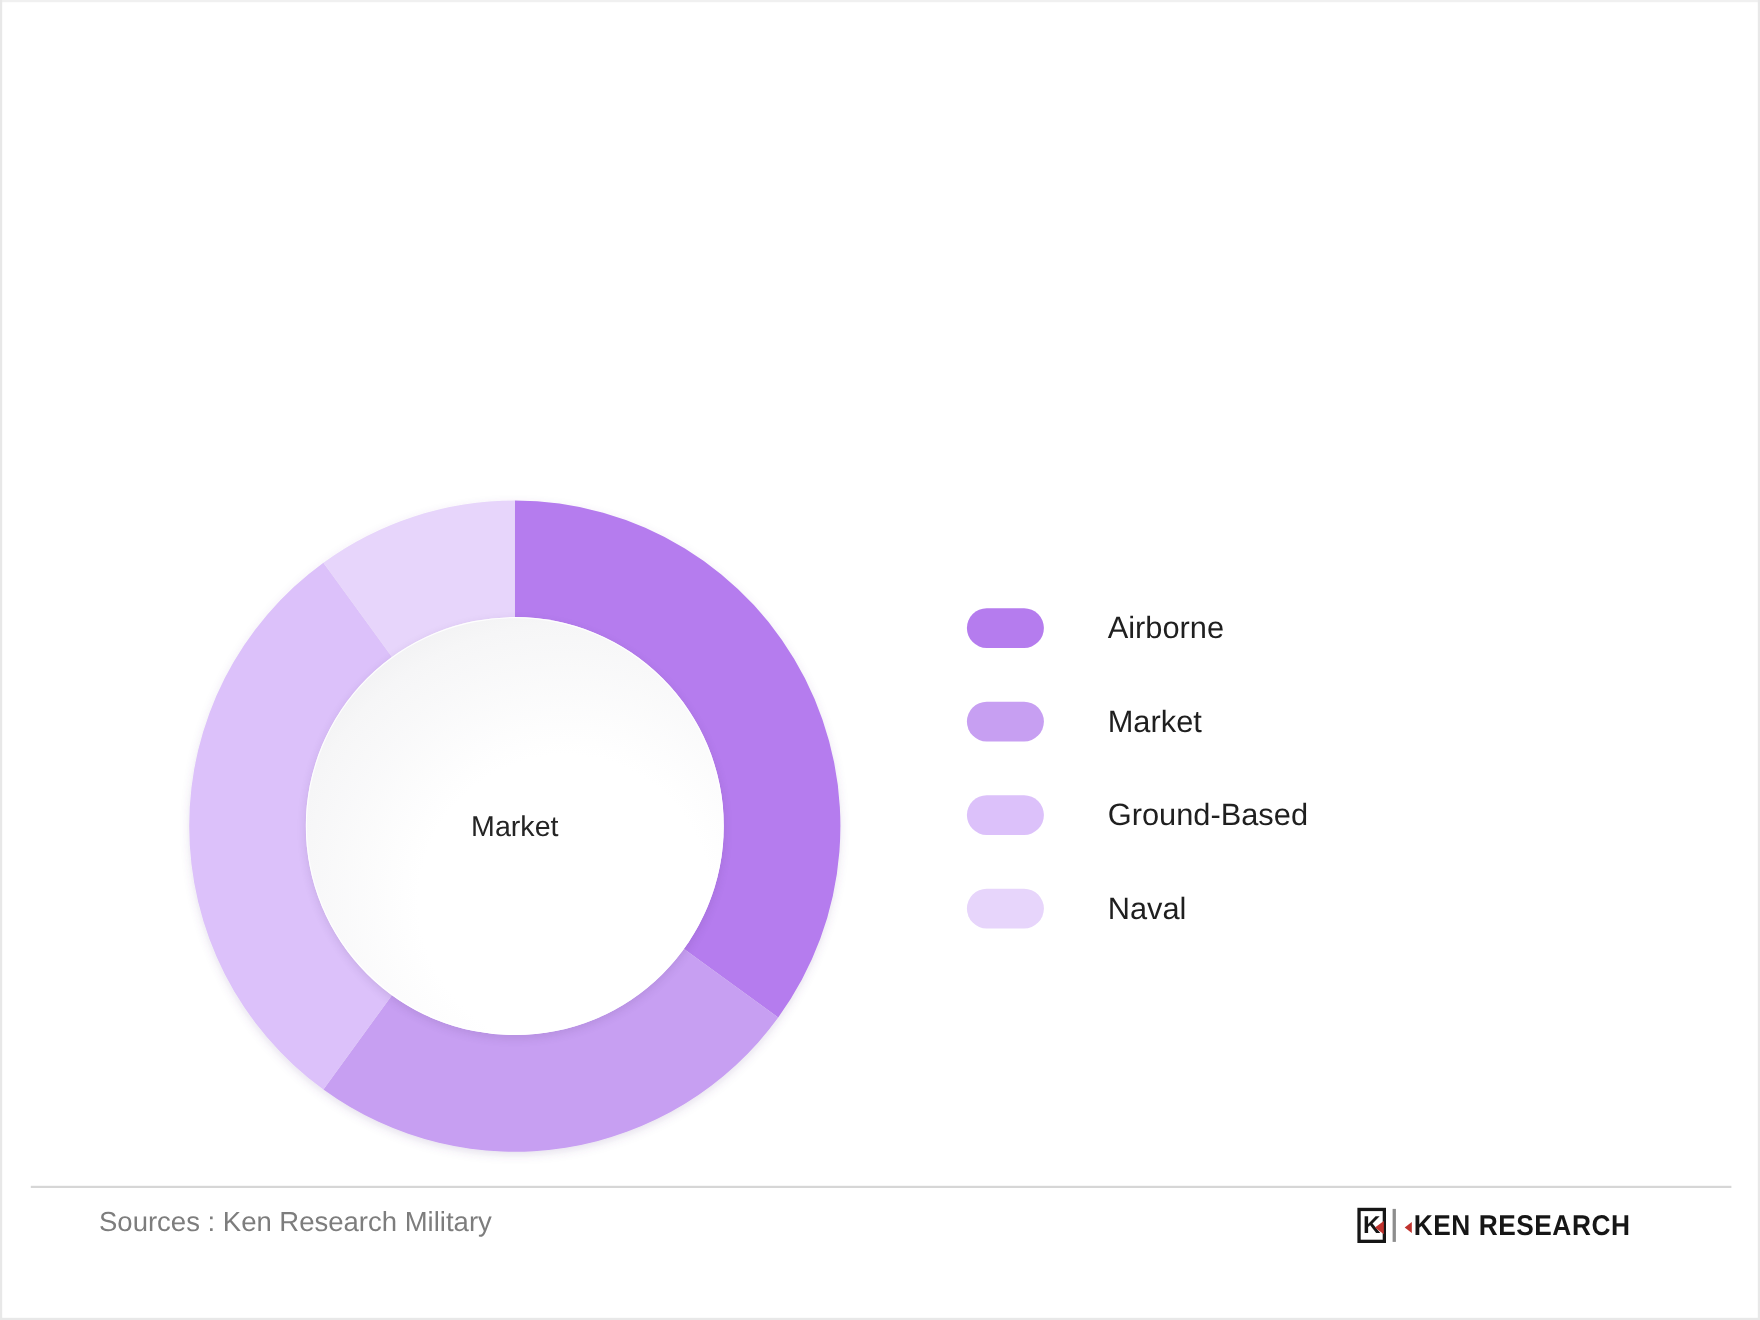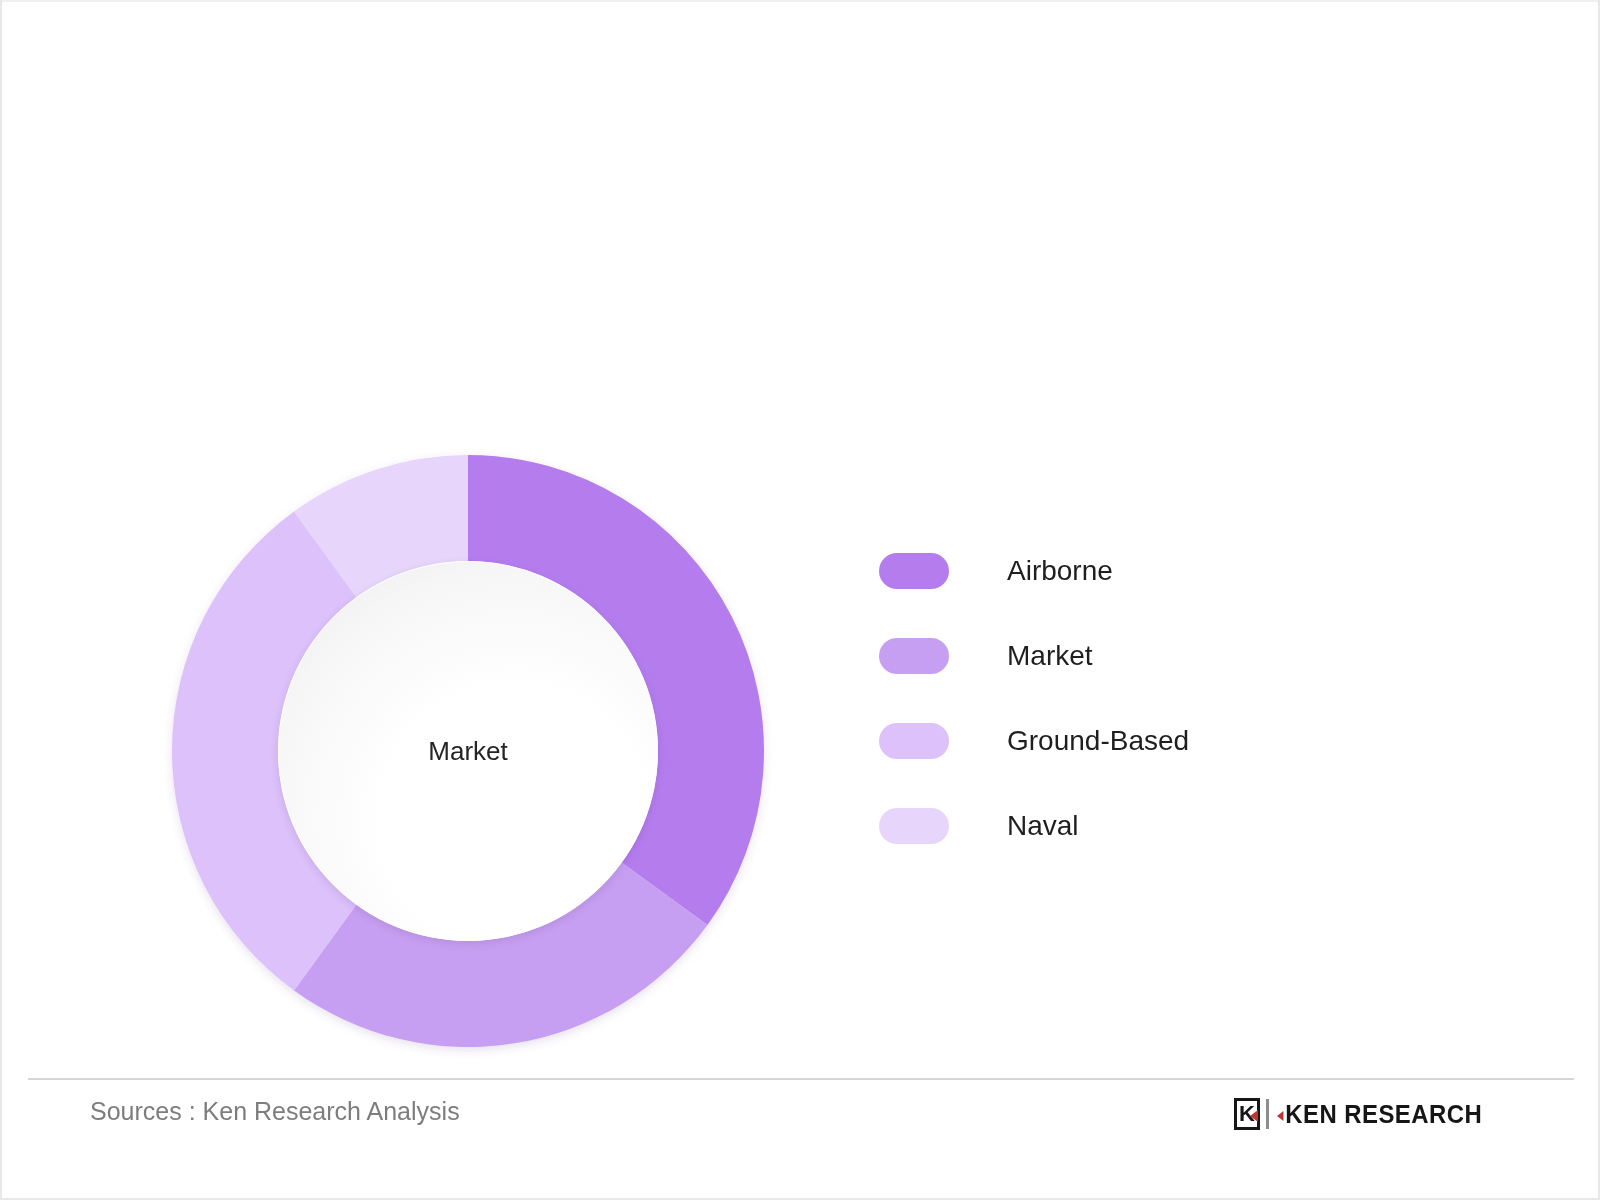--- a/index.html
+++ b/index.html
@@ -193,21 +193,21 @@
         </div>
         <div class="legend-row">
           <span class="legend-swatch" style="background: rgb(231, 213, 251);"></span>
           <span class="legend-label">Naval</span>
         </div>
       </div>
 
   </div>
 
   <div id="footer-rule"></div>
-  <div id="footer-source">Sources : Ken Research Analysis</div>
+  <div id="footer-source">Sources : Ken Research Military</div>
   <div id="footer-logo">
     <span class="logo-mark">
       <span class="k-glyph">K</span>
       <span class="red-tri"></span>
     </span>
     <span class="logo-divider"></span>
     <span class="logo-text"><span class="logo-red-tri-inline"></span><span>KEN RESEARCH</span></span>
   </div>
 
 </div>

